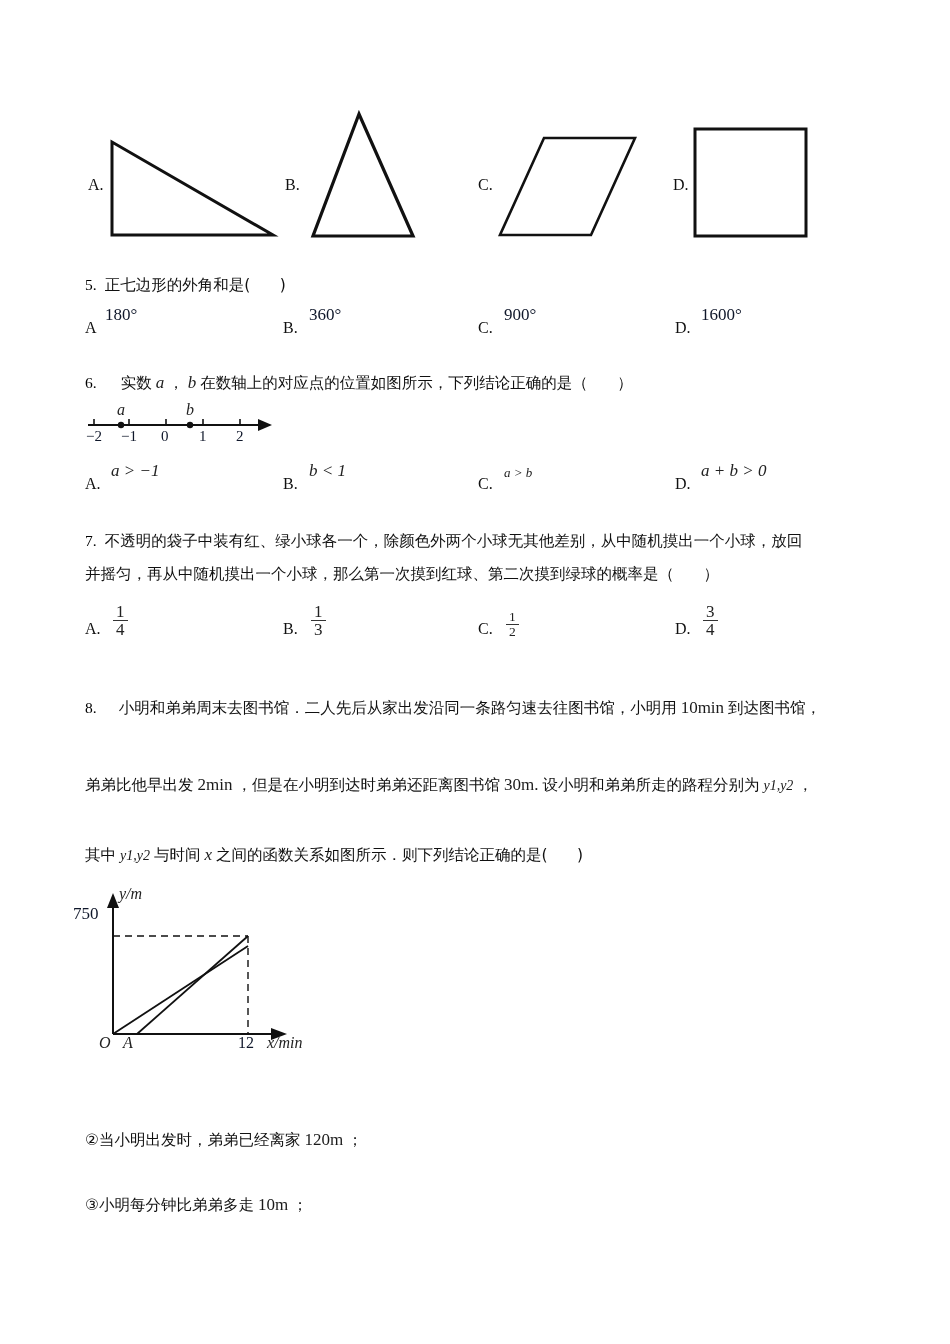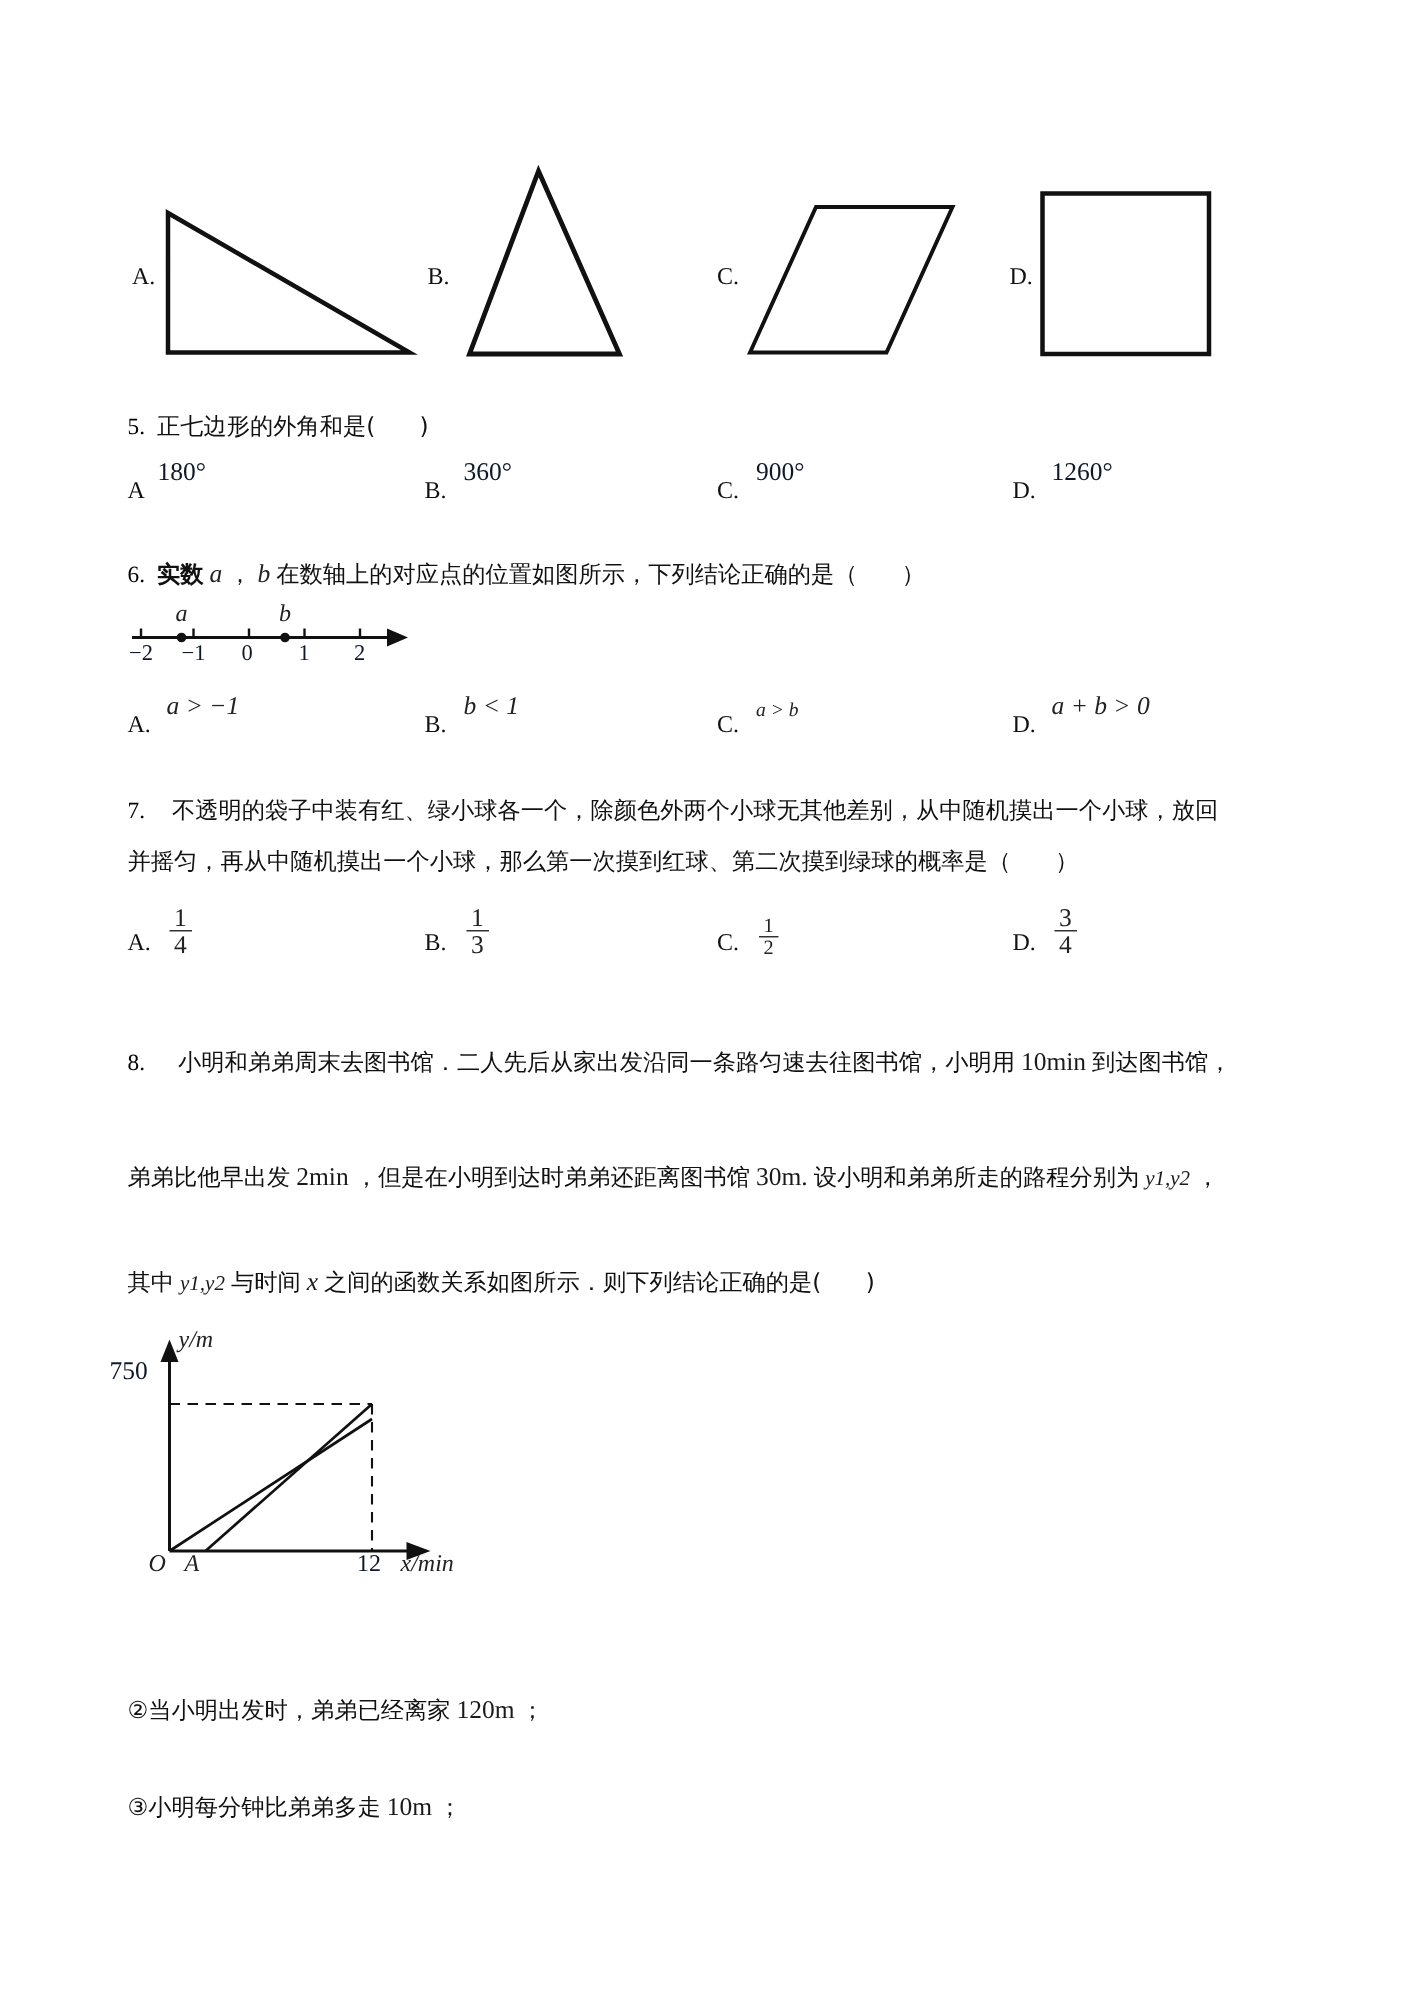--- a/index.html
+++ b/index.html
@@ -129,26 +129,26 @@
     <div class="abs mathr" style="left:224px; top:0px;">360°</div>
 
     <div class="abs" style="left:393px; top:14px;">
       <span class="opt-letter">C.</span>
     </div>
     <div class="abs mathr" style="left:419px; top:0px;font-family:Liberation Serif, serif;">900°</div>
 
     <div class="abs" style="left:590px; top:14px;">
       <span class="opt-letter">D.</span>
     </div>
-    <div class="abs mathr" style="left:616px; top:0px;">1260°</div>
+    <div class="abs mathr" style="left:616px; top:0px;">1600°</div>
   </div>
 
   <div class="abs" style="left:85px; top:373px;">
     <span class="qnum">6.</span>
-    <span class="cn" style="margin-left:4px;font-weight:bold;">实数</span>
+    <span class="cn" style="margin-left:20px;">实数</span>
     <span class="mathi">a</span>
     <span class="cn">，</span>
     <span class="mathi">b</span>
     <span class="cn">在数轴上的对应点的位置如图所示，下列结论正确的是（      ）</span>
   </div>
 
   <svg class="abs graph-svg" style="left:80px; top:398px;" width="200" height="50" viewBox="0 0 200 50">
 
     <line x1="8" y1="27" x2="178" y2="27" stroke="#111" stroke-width="2"></line>
     <polygon points="178,21 192,27 178,33" fill="#111"></polygon>
@@ -189,21 +189,21 @@
     <div class="abs mathi small-math" style="left:419px; top:5px;">a &gt; b</div>
 
     <div class="abs" style="left:590px; top:15px;">
       <span class="opt-letter">D.</span>
     </div>
     <div class="abs mathi" style="left:616px; top:1px;">a + b &gt; 0</div>
   </div>
 
   <div class="abs" style="left:85px; top:532px;">
     <span class="qnum">7.</span>
-    <span class="cn" style="margin-left:14px;">不透明的袋子中装有红、绿小球各一个，除颜色外两个小球无其他差别，从中随机摸出一个小球，放回</span>
+    <span class="cn" style="margin-left:4px;">不透明的袋子中装有红、绿小球各一个，除颜色外两个小球无其他差别，从中随机摸出一个小球，放回</span>
   </div>
   <div class="abs cn" style="left:85px; top:567px;">并摇匀，再从中随机摸出一个小球，那么第一次摸到红球、第二次摸到绿球的概率是（      ）</div>
 
   <div class="abs" style="left:85px; top:600px; width:830px; height:48px;">
     <div class="abs" style="left:0px; top:20px;">
       <span class="opt-letter">A.</span>
     </div>
     <div class="abs frac" style="left:28px; top:3px;">
       <span class="num">1</span>
       <span class="den">4</span>

